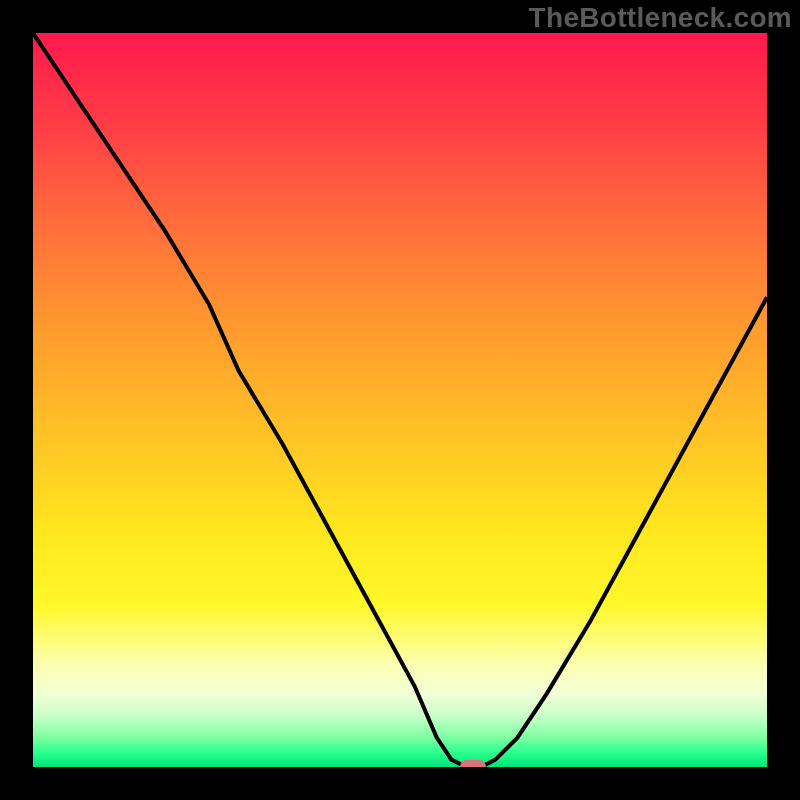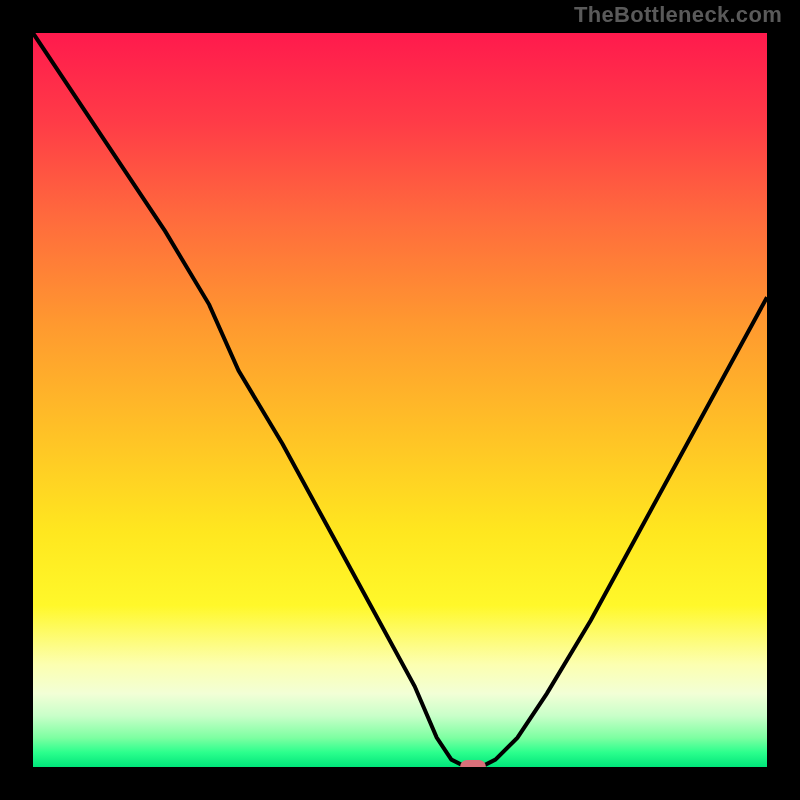--- a/index.html
+++ b/index.html
@@ -13,23 +13,23 @@
   }
   .frame {
     position: relative;
     width: 800px;
     height: 800px;
     background: #000;
   }
   .watermark {
     position: absolute;
     top: 2px;
-    right: 18px;
+    right: 8px;
     color: #5a5a5a;
-    font-size: 22px;
+    font-size: 28px;
     font-weight: 600;
     letter-spacing: 0.3px;
     z-index: 5;
   }
   .plot-area {
     position: absolute;
     left: 33px;
     top: 33px;
     width: 734px;
     height: 734px;

